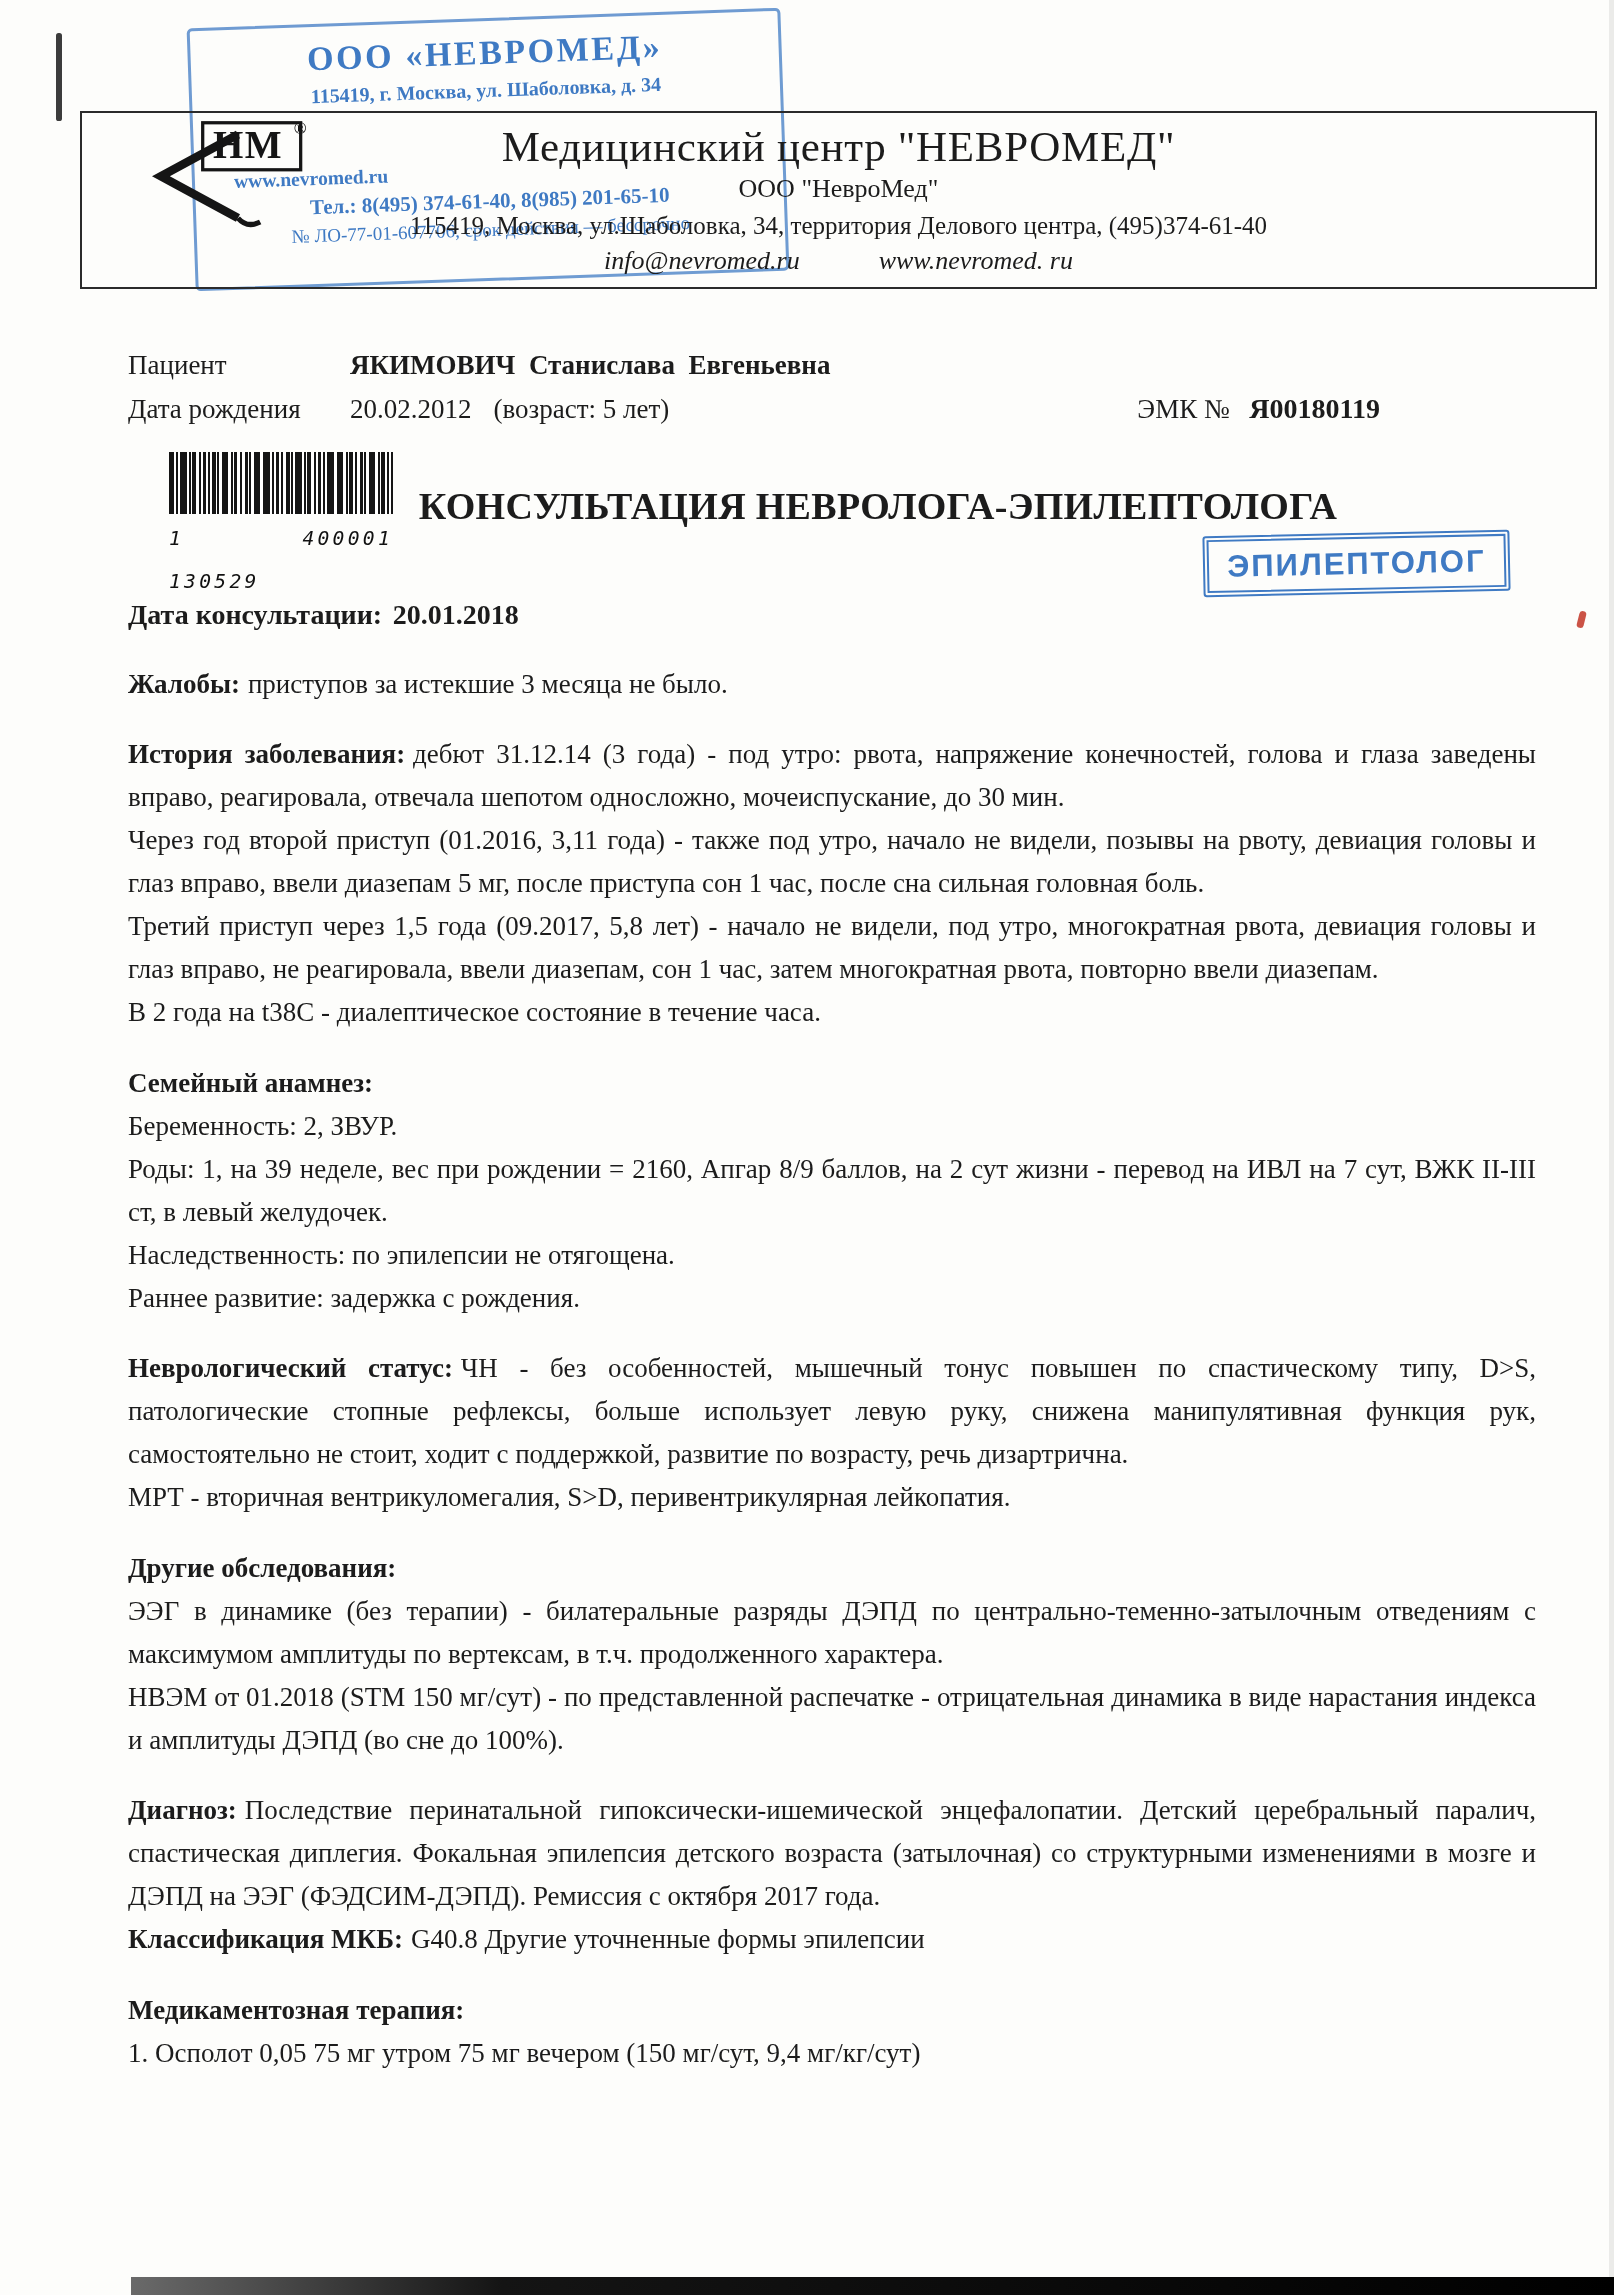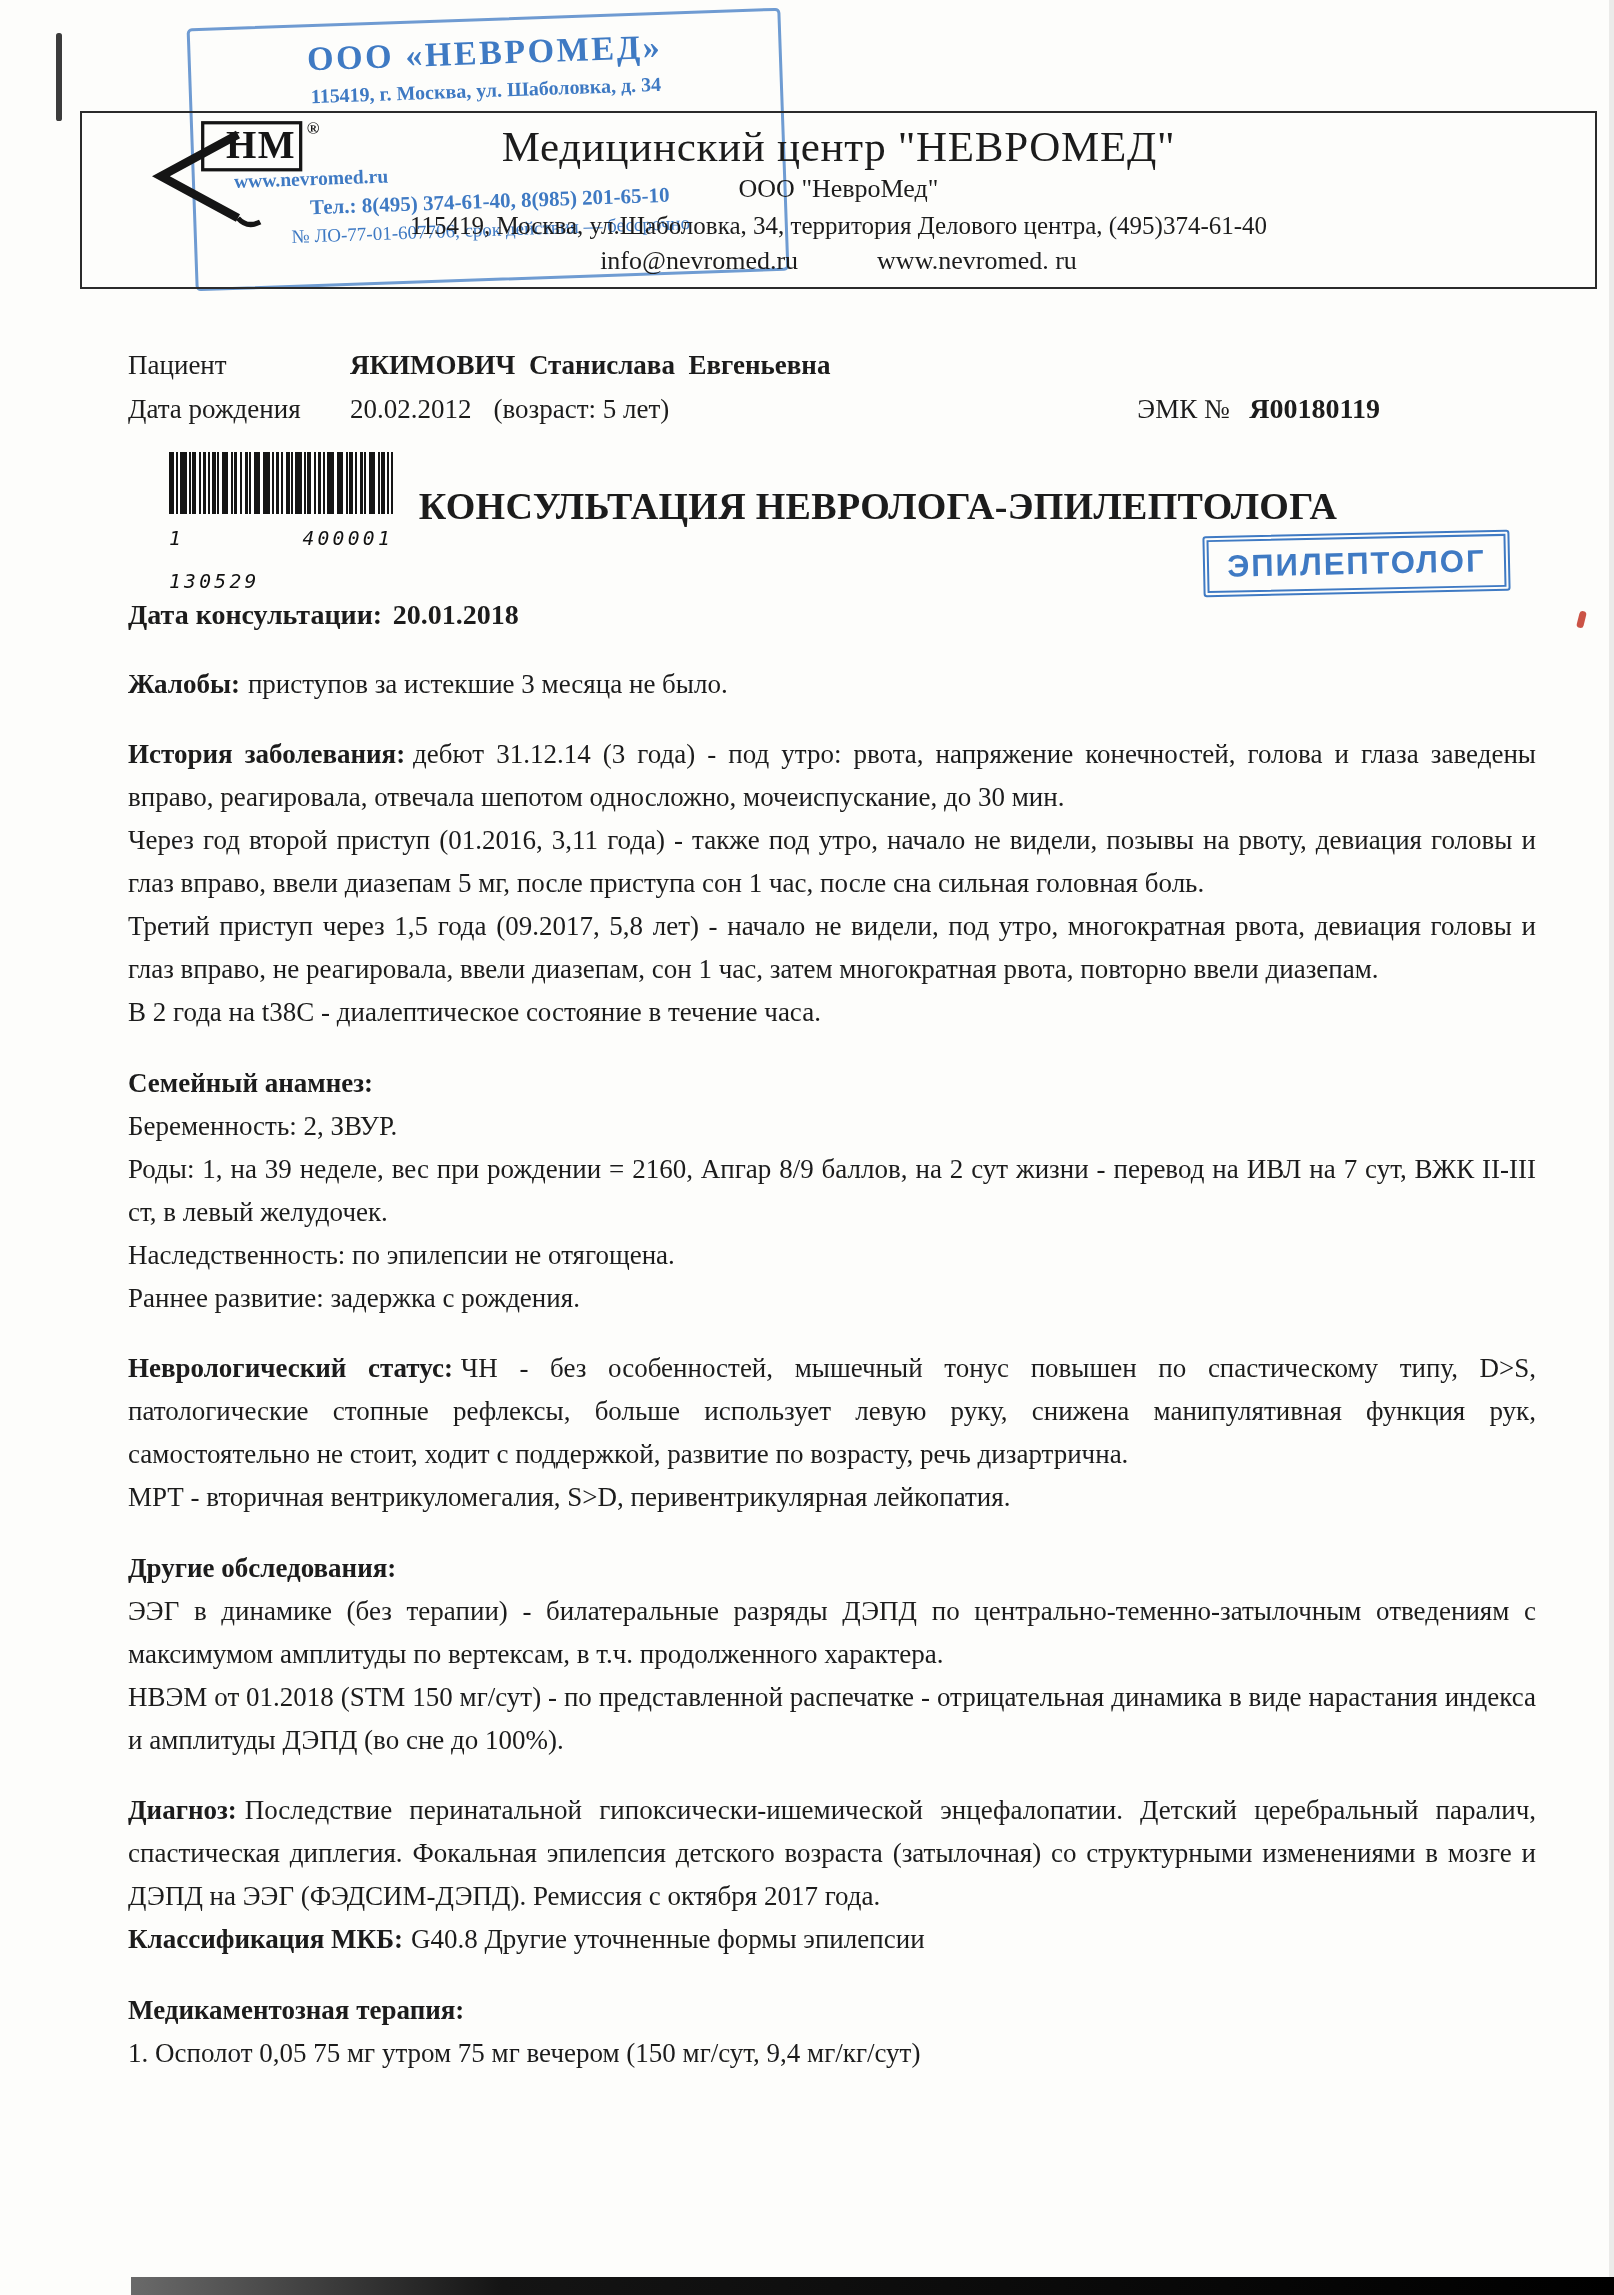--- a/index.html
+++ b/index.html
@@ -34,25 +34,25 @@
   .stamp-top .s5 { font-size:19px; margin-top:5.2px; }
 
   
   .header-box {
     position:relative; margin:111px 0 0 80px; width:1517px; height:178px;
     border:2px solid #2b2b2b; text-align:center; padding-top:9.2px; z-index:1;
   }
   .hdr-title { font-size:43px; letter-spacing:0.7px; }
   .hdr-org   { font-size:26px; margin-top:2.6px; }
   .hdr-addr  { font-size:25px; margin-top:7.9px; }
-  .hdr-contacts { font-size:26px; margin-top:6.5px; display:flex; justify-content:center; gap:79px; }
+  .hdr-contacts { font-size:26px; margin-top:6.5px; display:flex; justify-content:center; gap:79px;font-style:italic; }
 
   .logo { position:absolute; left:58px; top:2.6px; width:209px; height:118px; }
   .logo svg { position:absolute; left:0; top:0; }
-  .logo-nm { position:absolute; left:86px; top:3.9px; font-size:39px; font-weight:bold; color:#151515; letter-spacing:1.3px; }
+  .logo-nm { position:absolute; left:73px; top:3.9px; font-size:39px; font-weight:bold; color:#151515; letter-spacing:1.3px; }
   .logo-nm sup { font-size:17px; vertical-align:23.6px; }
 
   
   .content { padding:0 79px 0 128px; font-size:27px; line-height:43px; text-align:justify; }
 
   
   .patient { margin-top:55px; font-size:27px; }
   .patient .row { display:flex; align-items:baseline; line-height:43px; }
   .plabel { width:222px; flex:none; }
   .pname { font-weight:bold; white-space:pre-wrap; }

